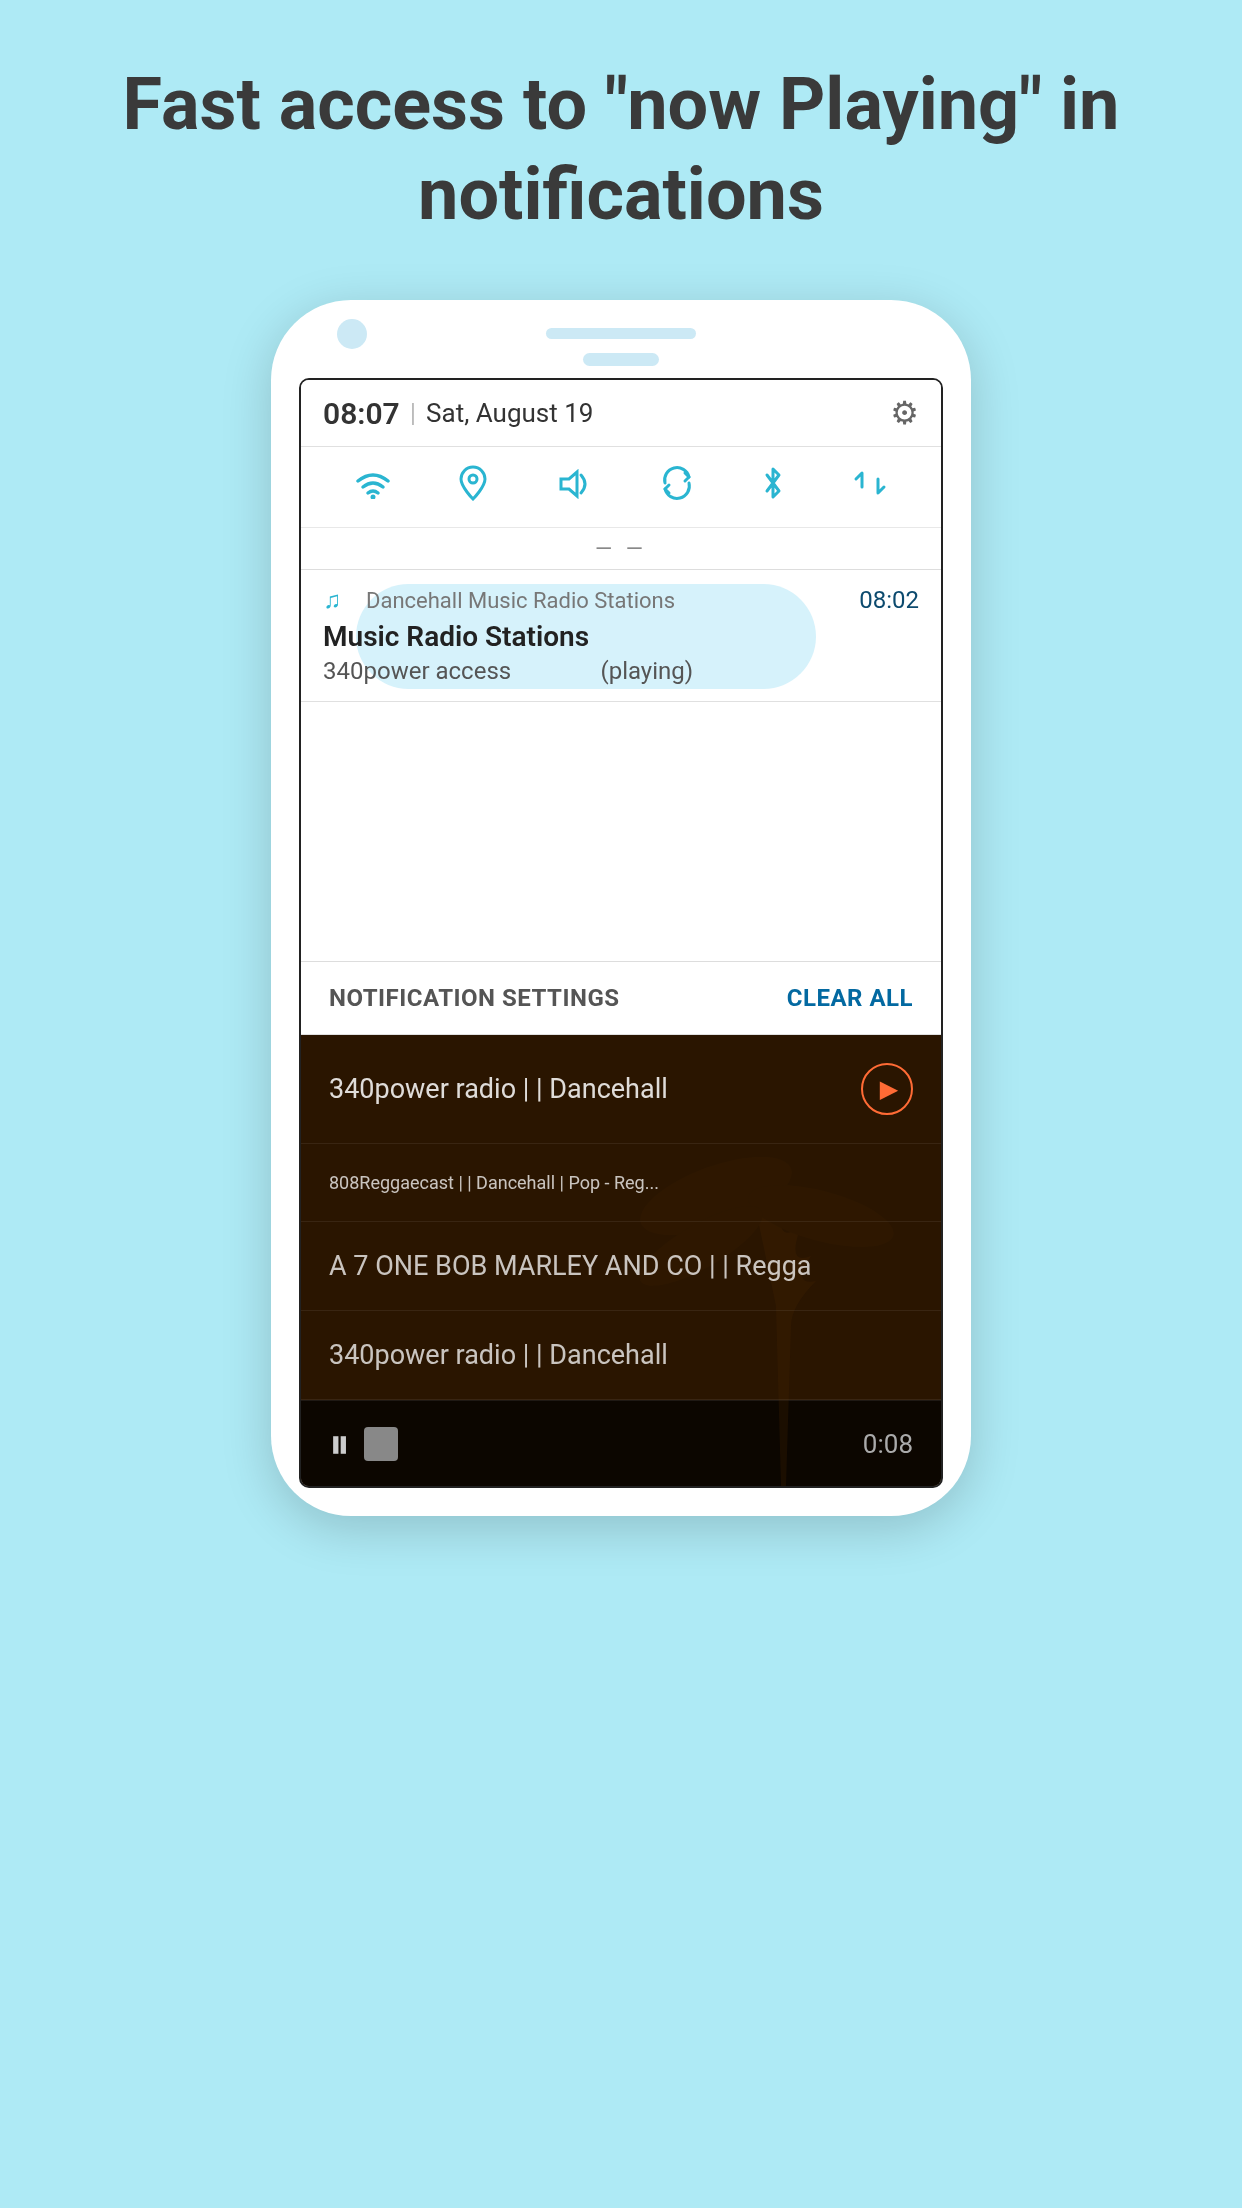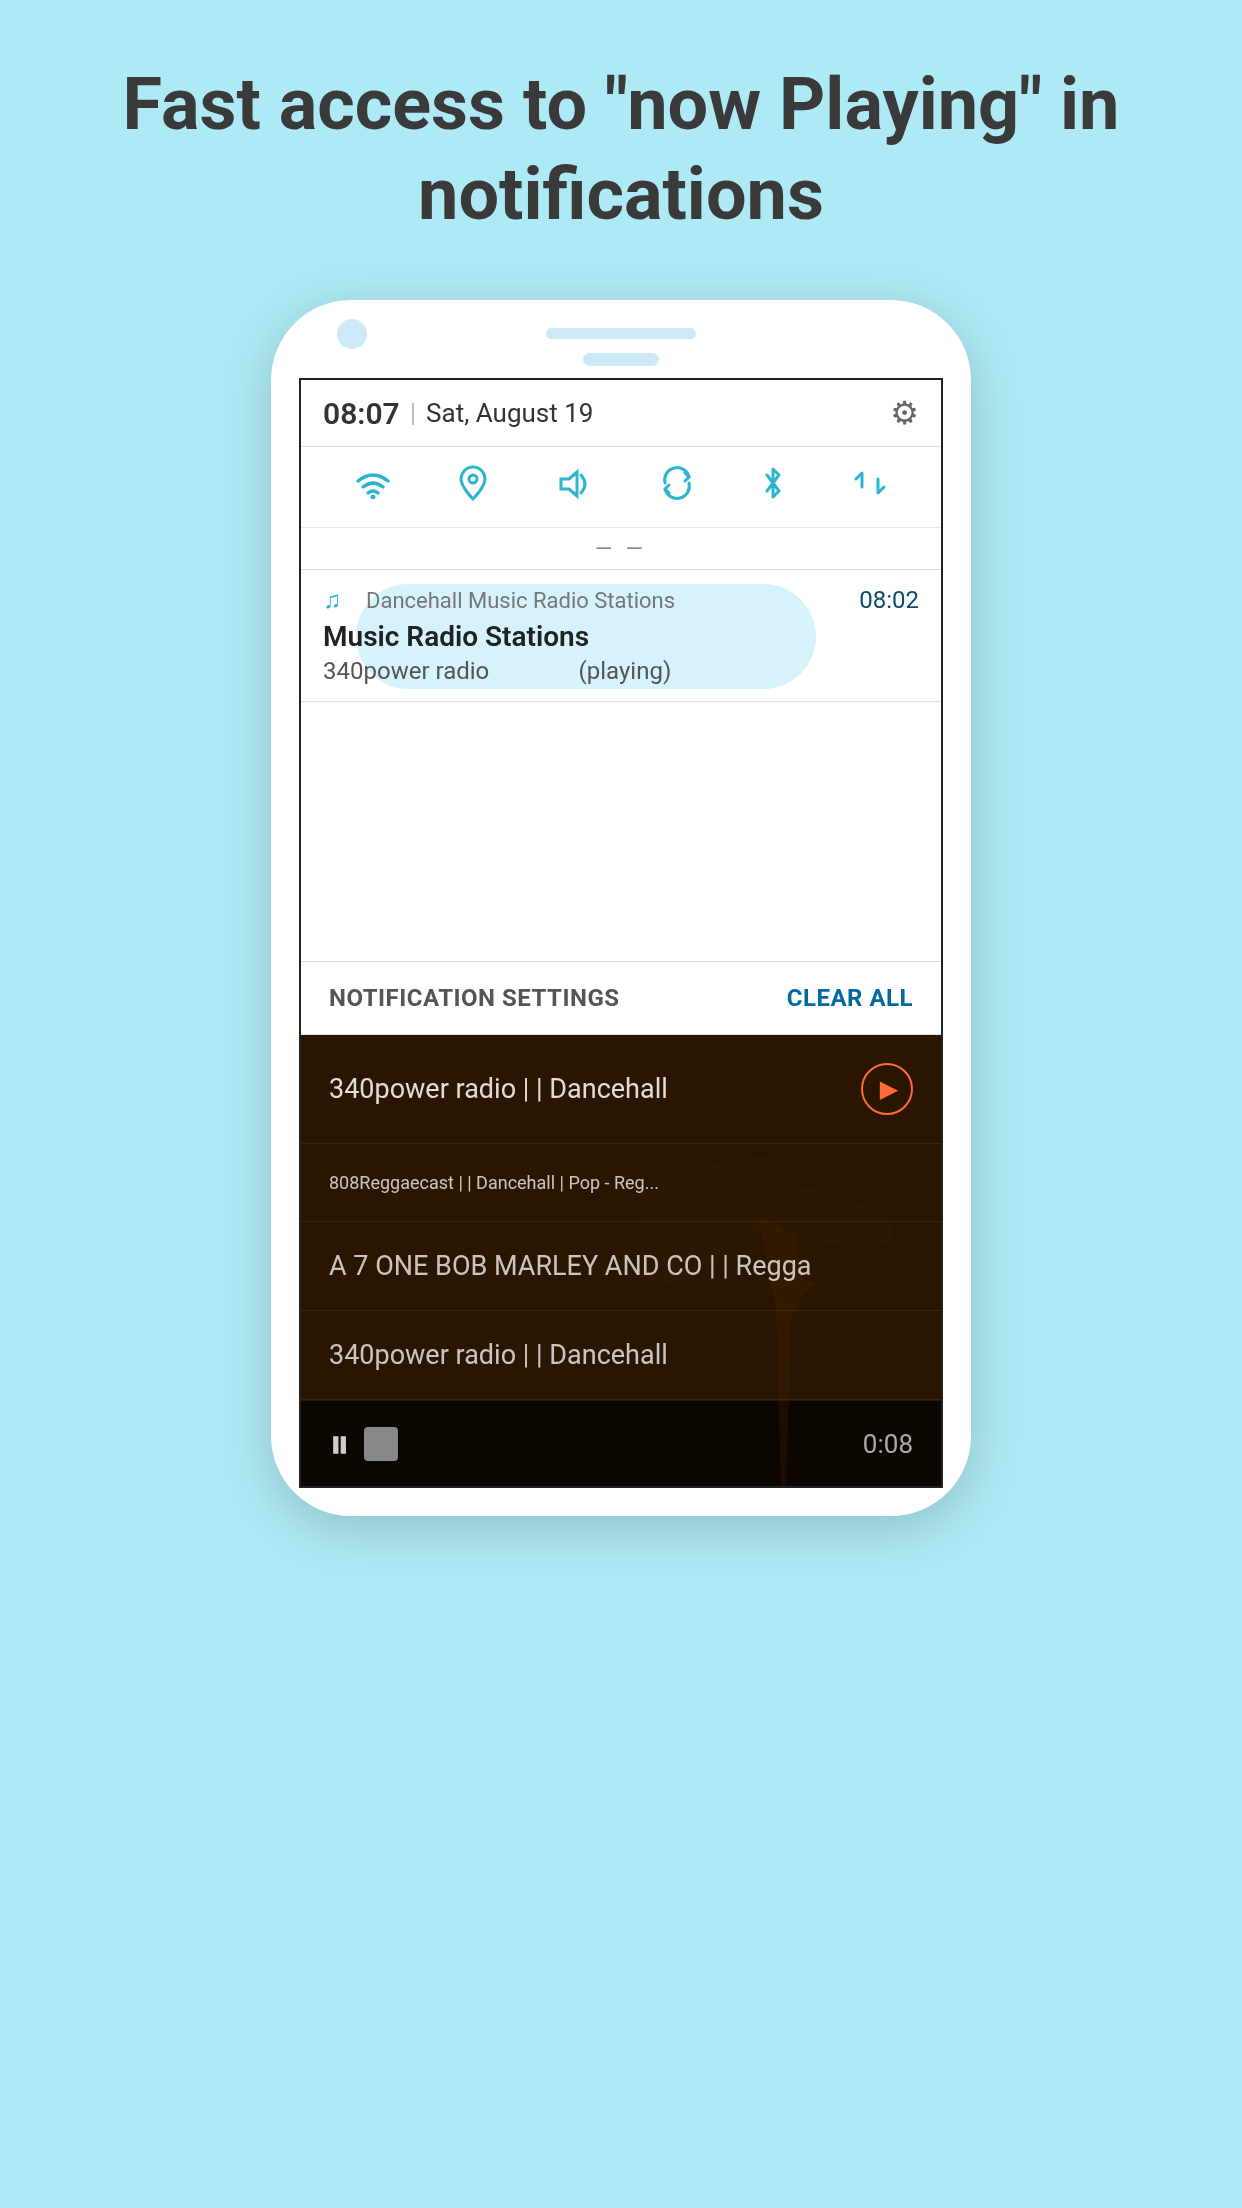--- a/index.html
+++ b/index.html
@@ -24,21 +24,21 @@
 
   <div style="width:700px; background:#fff; border-radius:80px; padding:28px 28px 28px 28px; box-shadow: 0 12px 50px rgba(0,0,0,0.18); position:relative;">
 
     <div style="display:flex; align-items:center; justify-content:center; margin-bottom:14px; position:relative;">
       <div style="width:30px;height:30px;border-radius:50%;background:#cce9f5;position:absolute;left:38px;"></div>
       <div style="width:150px;height:11px;background:#cce9f5;border-radius:6px;"></div>
     </div>
 
     <div style="width:76px;height:13px;background:#cce9f5;border-radius:7px;margin:0 auto 12px;"></div>
 
-    <div style="border:2.5px solid #222; border-radius:0; overflow:hidden; background:#f2f2f2;">
+    <div style="border:2.5px solid #222; border-radius:10px; overflow:hidden; background:#f2f2f2;">
 
       <div style="background:#fff; display:flex; align-items:center; justify-content:space-between; padding:14px 22px; border-bottom:1px solid #e0e0e0;">
         <div style="display:flex; align-items:center;">
           <span style="font-size:30px;font-weight:600;color:#333;">08:07</span>
           <span style="font-size:26px;color:#bbb;margin:0 10px;">|</span>
           <span style="font-size:26px;color:#333;">Sat, August 19</span>
         </div>
         <span style="font-size:32px;color:#666;">⚙</span>
       </div>
 
@@ -98,21 +98,21 @@
 
         <div style="position:absolute; left:55px; top:14px; width:460px; height:105px; background:rgba(173,230,248,0.5); border-radius:55px; pointer-events:none;"></div>
 
         <div style="display:flex; align-items:center; gap:10px; margin-bottom:6px; position:relative; z-index:1;">
           <span style="color:#2ab5d1; font-size:24px;">♫</span>
           <span style="font-size:22px; color:#777; flex:1;margin-left:15px;">Dancehall Music Radio Stations</span>
           <span style="font-size:24px; color:#0c4a6e;margin-left:34px;">08:02</span>
         </div>
         <div style="font-size:28px; font-weight:600; color:#222; margin-bottom:4px; position:relative; z-index:1;">Music Radio Stations</div>
         <div style="font-size:24px; color:#555; position:relative; z-index:1;">
-          <span>340power radio</span>
+          <span>340power access</span>
           <span>&nbsp;&nbsp;&nbsp;&nbsp;&nbsp;&nbsp;&nbsp;&nbsp;&nbsp;&nbsp;&nbsp;&nbsp;&nbsp;</span>
           <span style="color:#555;">(playing)</span>
         </div>
       </div>
 
       <div style="background:#fff; height:260px; border-bottom:1px solid #ddd;"></div>
 
       <div style="background:#fff; display:flex; justify-content:space-between; align-items:center; padding:22px 28px; border-bottom:1px solid #e0e0e0;text-align:right;">
         <span style="font-size:24px; font-weight:700; color:#555; letter-spacing:0.5px;">NOTIFICATION SETTINGS</span>
         <span style="font-size:24px; font-weight:700; color:#0369a1; letter-spacing:0.5px;">CLEAR ALL</span>

